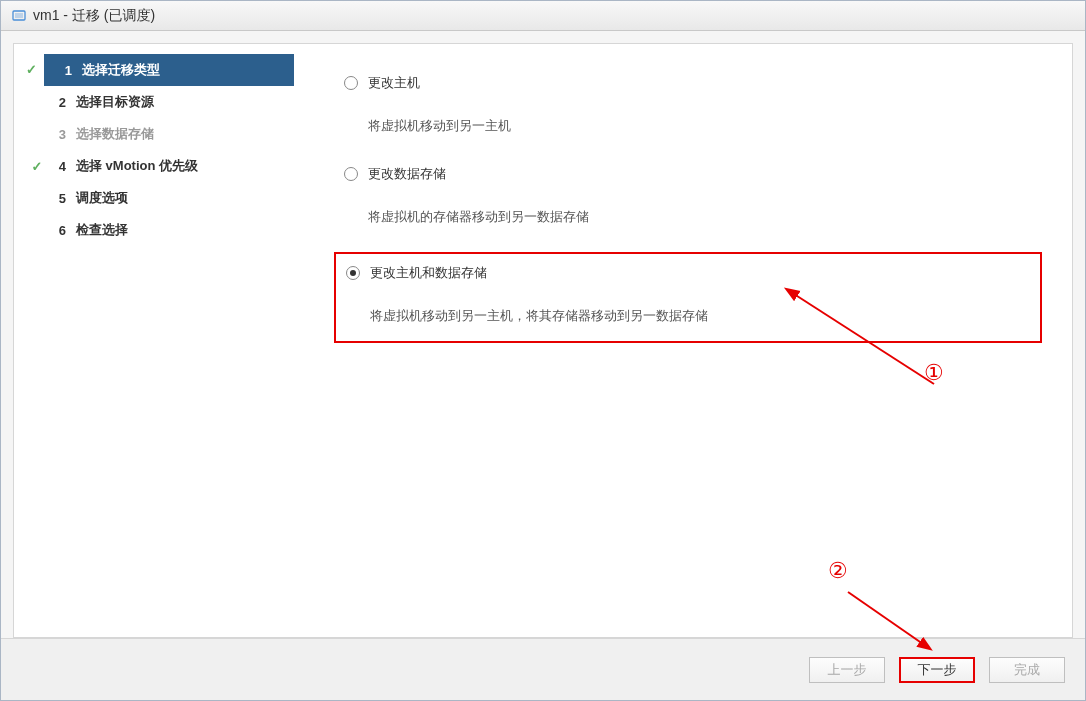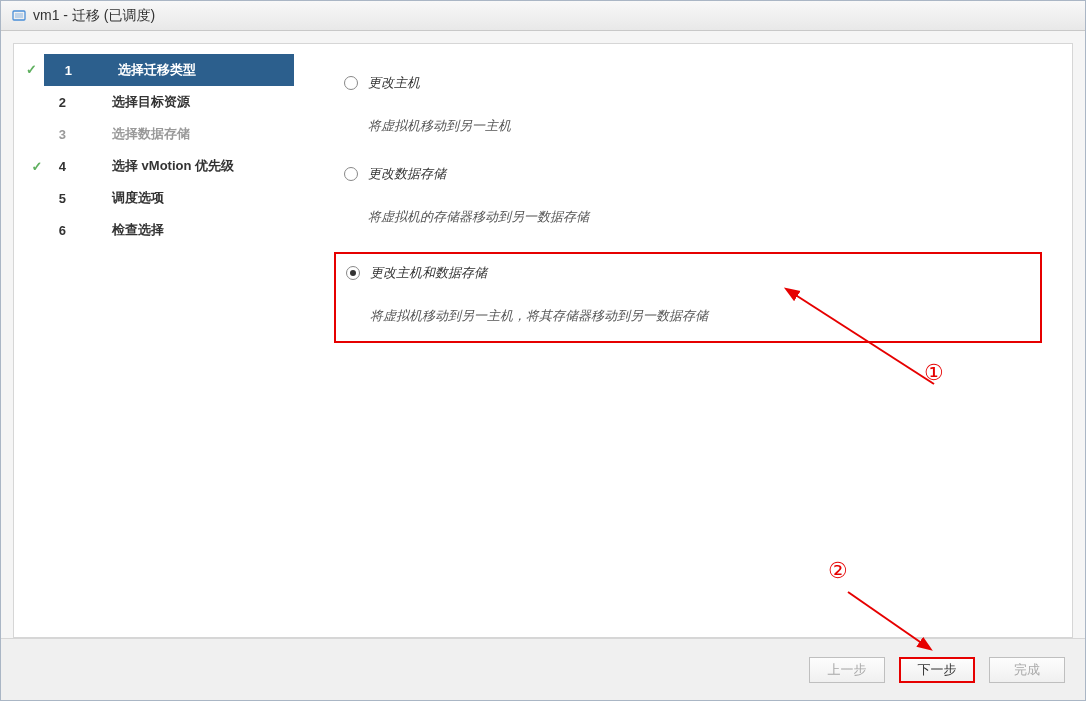--- a/index.html
+++ b/index.html
@@ -69,21 +69,20 @@
   margin-right: 0;
 }
 .step .num {
   width: 20px;
   text-align: right;
   margin-right: 10px;
   font-weight: bold;
 }
 .step .label {
   font-weight: bold;
-  margin-left: 36px;
 }
 .step.active {
   background: #2c5f8d;
   color: #fff;
   margin: 0 10px 0 30px;
   padding-left: 8px;
 }
 .step.active .num { color:#fff; }
 .step.active .label { color:#fff; }
 .step.pending .num { color:#333; }
@@ -91,21 +90,20 @@
 .step.disabled .num { color:#999; }
 .step.disabled .label { color:#999; font-weight:bold; }
 .main {
   flex: 1;
   padding: 26px 30px;
   position: relative;
 }
 .option {
   margin-bottom: 22px;
   padding: 4px 10px;
-  font-style: italic;
 }
 .option.selected-box {
   border: 2px solid #e60000;
   padding: 10px 10px 16px 10px;
 }
 .option-row {
   display: flex;
   align-items: center;
 }
 .radio {

